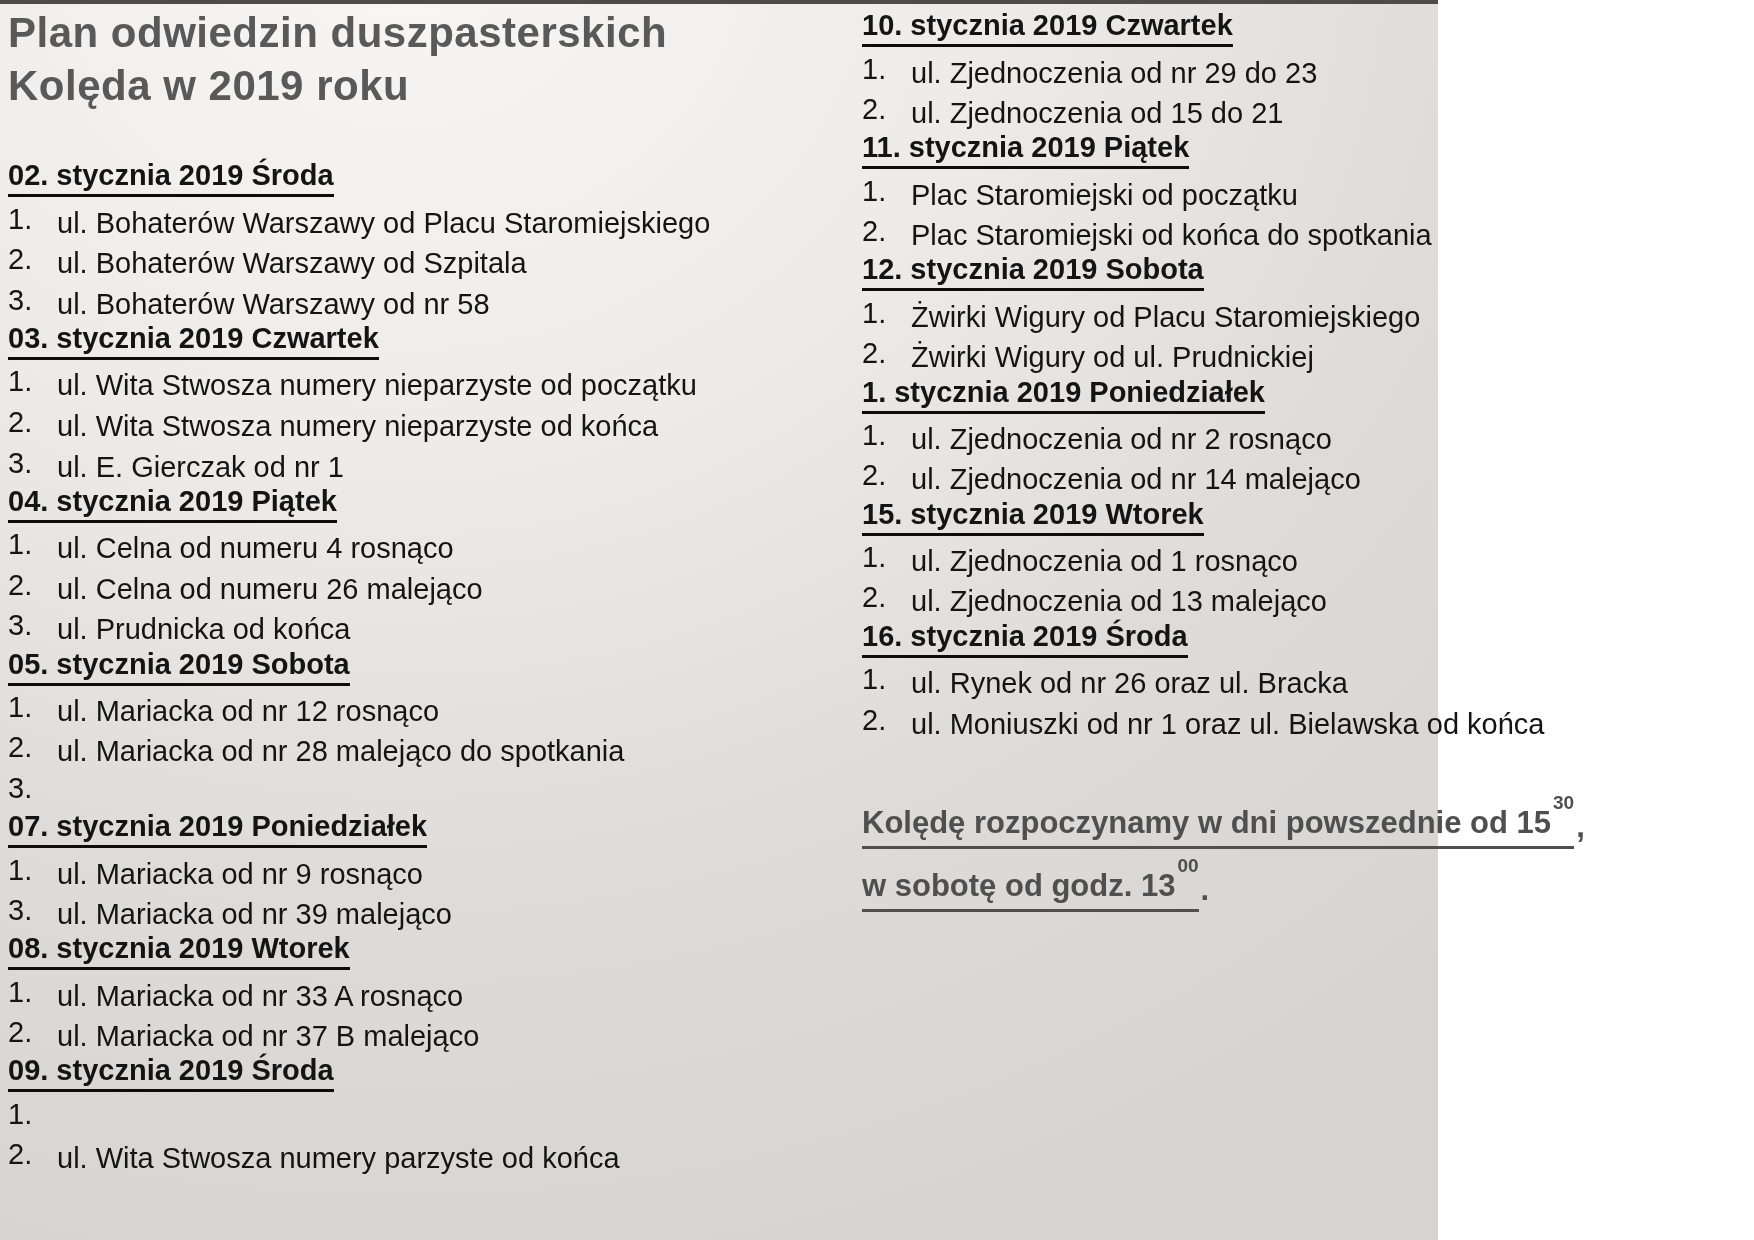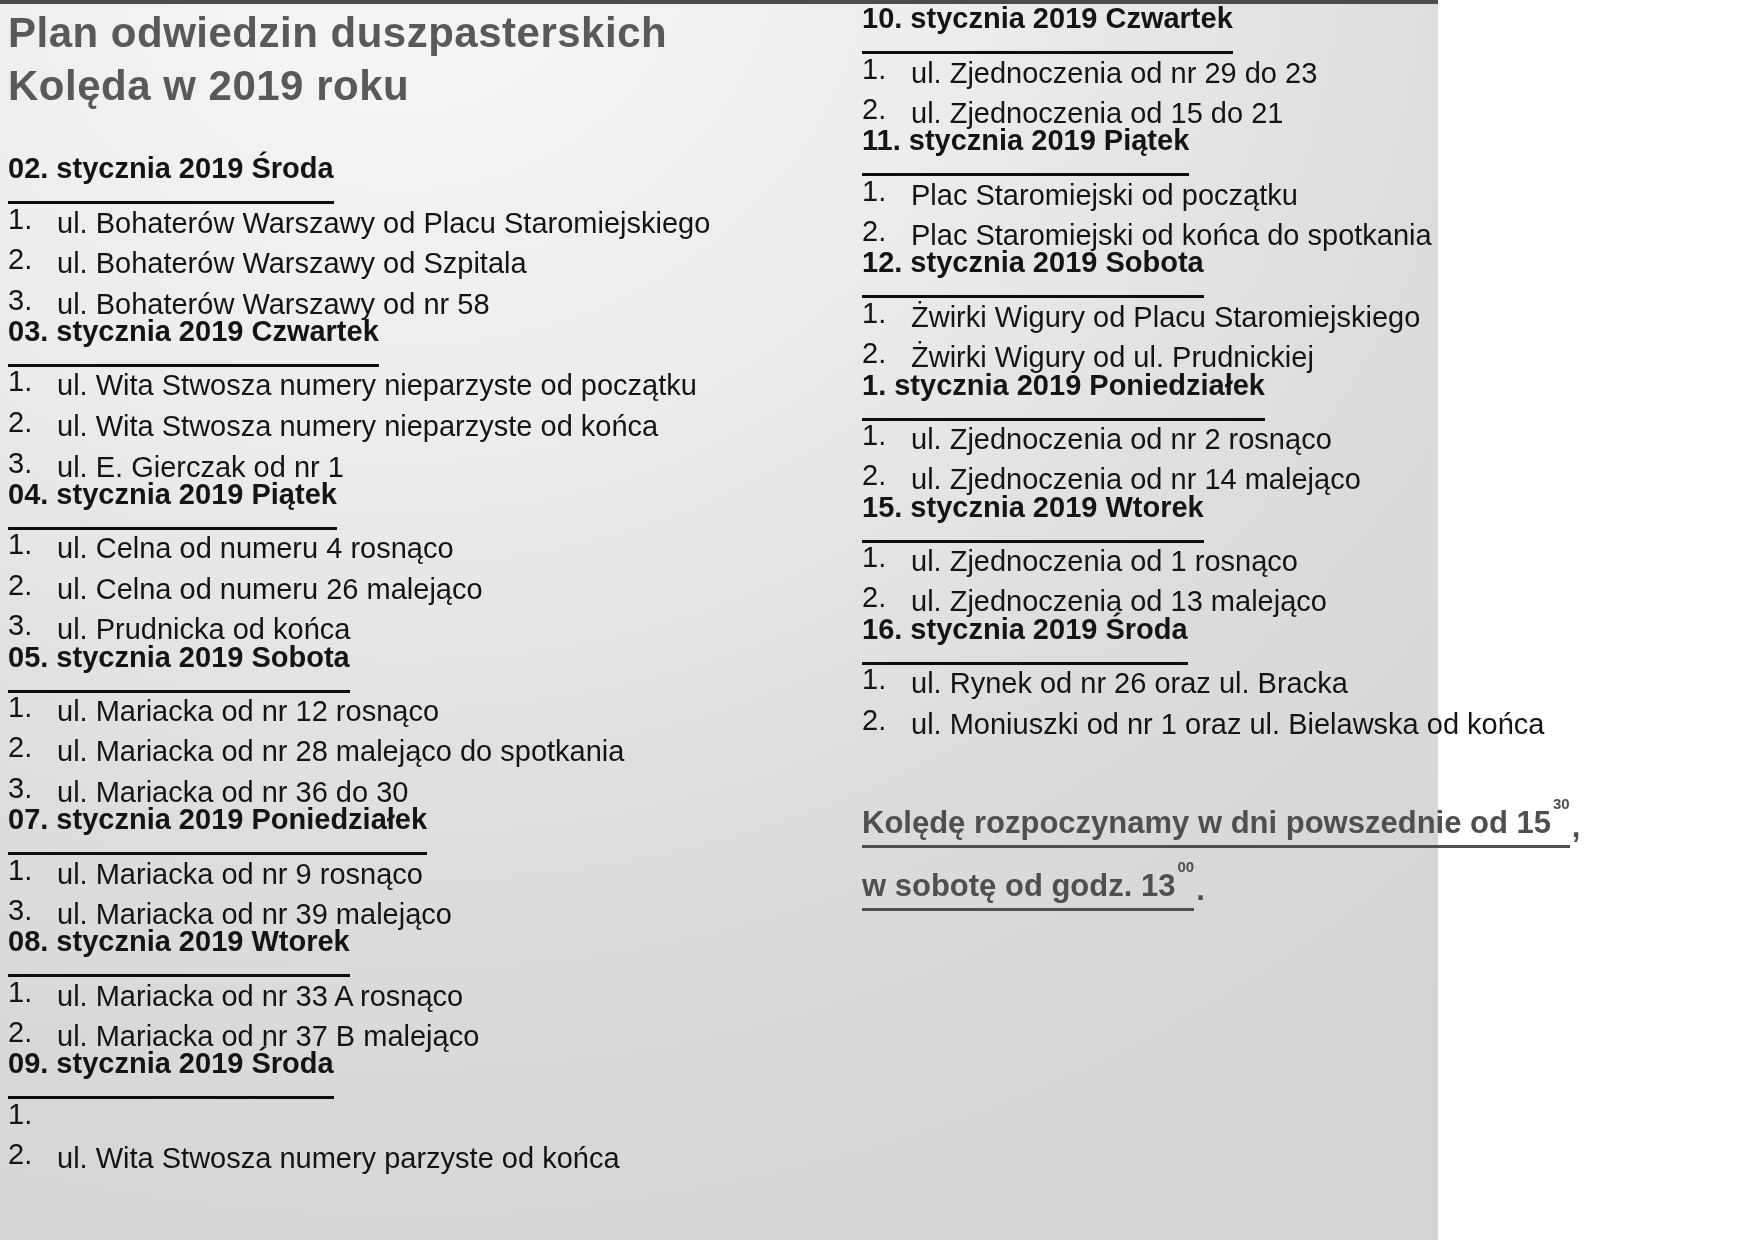--- a/index.html
+++ b/index.html
@@ -25,36 +25,36 @@
   .col-left{left:8px;top:158px;width:846px;}
   .col-right{left:862px;top:8px;width:884px;}
   .row{
     height:40.7px;display:flex;align-items:center;
     font-size:29px;color:#141414;white-space:nowrap;
   }
   .row.head{font-weight:700;}
   .head .hu{
     display:inline-block;
     border-bottom:3px solid #0d0d0d;
-    padding-bottom:16px;
+    padding-bottom:2px;
   }
   .item .num{flex:0 0 49px;}
   .item .txt{flex:1 1 auto;margin-top:8px;}
   .note{
     margin-top:55px;
     font-size:31px;font-weight:700;color:#4f4f4f;
   }
   .note-line{height:63px;display:flex;align-items:center;white-space:nowrap;}
   .note-u{
     display:inline-block;
     border-bottom:3px solid #4f4f4f;
     padding-bottom:4px;
   }
   .note sup{
-    font-size:15px;position:relative;top:-13px;margin-left:2px;
+    font-size:19px;position:relative;top:-13px;margin-left:2px;
   }
   .note .tail{margin-left:2px;}
 </style>
 </head>
 <body>
 
 <div class="slide">
   <div class="topbar"></div>
 
   <div class="title">
@@ -114,21 +114,20 @@
       <div class="row item">
         <span class="num">1.</span>
         <span class="txt">ul. Mariacka od nr 12 rosnąco</span>
       </div>
       <div class="row item">
         <span class="num">2.</span>
         <span class="txt">ul. Mariacka od nr 28 malejąco do spotkania</span>
       </div>
       <div class="row item">
         <span class="num">3.</span>
-        <span class="txt">ul. Mariacka od nr 36 do 30</span>
       </div>
       <div class="row head">
         <span class="hu">07. stycznia 2019 Poniedziałek</span>
       </div>
       <div class="row item">
         <span class="num">1.</span>
         <span class="txt">ul. Mariacka od nr 9 rosnąco</span>
       </div>
       <div class="row item">
         <span class="num">3.</span>

